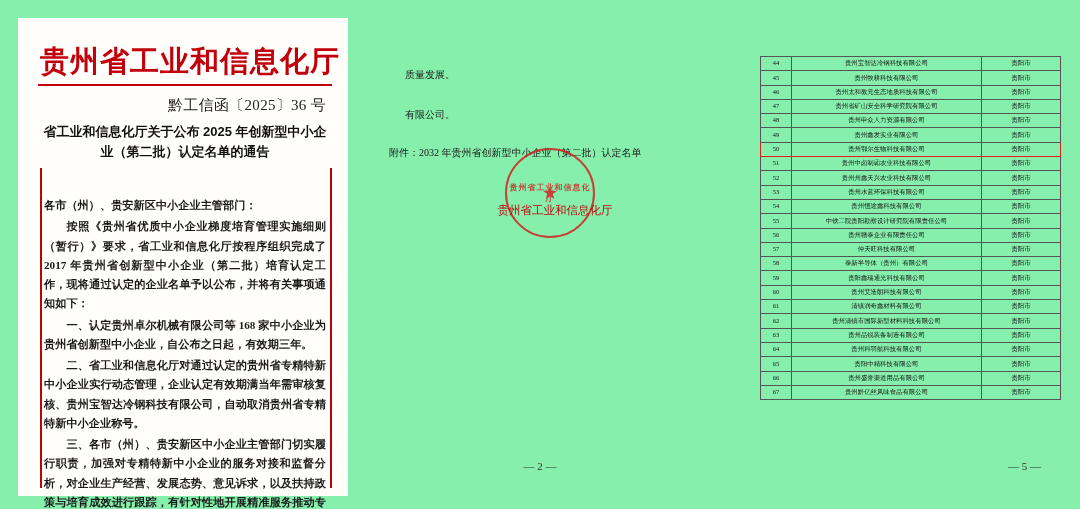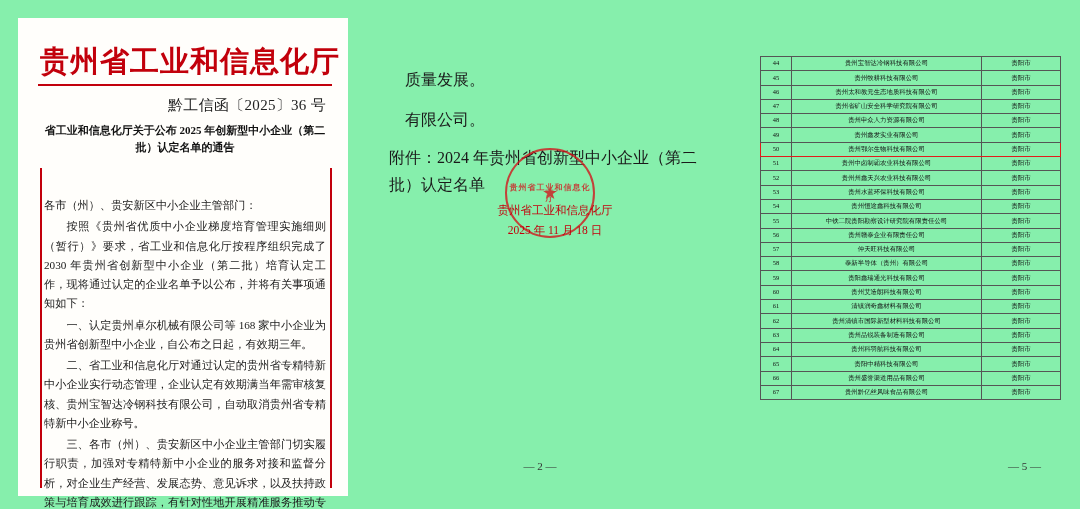--- a/index.html
+++ b/index.html
@@ -58,39 +58,40 @@
     font-size: 15px;
     color: #222;
     letter-spacing: 0.3px;
   }
   .doc-heading {
     position: absolute;
     left: 24px;
     top: 104px;
     width: 286px;
     text-align: center;
-    font-size: 11px;
+    font-size: 13px;
     font-weight: bold;
     line-height: 1.55;
     color: #111;
-    font-family: Liberation Serif, serif;
+    font-family: Liberation Sans, sans-serif;
   }
   .doc-body {
     position: absolute;
     left: 26px;
     top: 178px;
     width: 282px;
     font-size: 11.2px;
     line-height: 1.72;
     color: #1a1a1a;
     text-align: justify;
   }
   .doc-body p {
     margin: 0 0 2px 0;
     text-indent: 2em;
+    font-weight: bold;
   }
   .doc-body p.noindent {
     text-indent: 0;
   }
   .red-sidebar {
     position: absolute;
     left: 22px;
     top: 150px;
     width: 2px;
     height: 320px;
@@ -103,21 +104,21 @@
   
   .doc-mid {
     position: absolute;
     left: 375px;
     top: 18px;
     width: 330px;
     height: 478px;
   }
   .mid-line {
     position: absolute;
-    font-size: 16px;
+    font-size: 10px;
     color: #1a1a1a;
     line-height: 1.7;
   }
   .mid-l1 { left: 30px; top: 48px; }
   .mid-l2 { left: 30px; top: 88px; text-indent: 0; }
   .mid-l3 { left: 14px; top: 126px; width: 310px; }
   .seal {
     position: absolute;
     left: 130px;
     top: 130px;
@@ -217,38 +218,37 @@
 
   <div class="doc-left">
     <div class="gov-title">贵州省工业和信息化厅</div>
     <div class="gov-rule"></div>
     <div class="doc-number">黔工信函〔2025〕36 号</div>
     <div class="doc-heading">省工业和信息化厅关于公布 2025 年创新型中小企业（第二批）认定名单的通告</div>
     <div class="red-sidebar"></div>
     <div class="red-sidebar right"></div>
     <div class="doc-body">
       <p class="noindent">各市（州）、贵安新区中小企业主管部门：</p>
-      <p>按照《贵州省优质中小企业梯度培育管理实施细则（暂行）》要求，省工业和信息化厅按程序组织完成了 2030 年贵州省创新型中小企业（第二批）培育认定工作，现将通过认定的企业名单予以公布，并将有关事项通知如下：</p>
+      <p>按照《贵州省优质中小企业梯度培育管理实施细则（暂行）》要求，省工业和信息化厅按程序组织完成了 2017 年贵州省创新型中小企业（第二批）培育认定工作，现将通过认定的企业名单予以公布，并将有关事项通知如下：</p>
       <p>一、认定贵州卓尔机械有限公司等 168 家中小企业为贵州省创新型中小企业，自公布之日起，有效期三年。</p>
       <p>二、省工业和信息化厅对通过认定的贵州省专精特新中小企业实行动态管理，企业认定有效期满当年需审核复核、贵州宝智达冷钢科技有限公司，自动取消贵州省专精特新中小企业称号。</p>
       <p>三、各市（州）、贵安新区中小企业主管部门切实履行职责，加强对专精特新中小企业的服务对接和监督分析，对企业生产经营、发展态势、意见诉求，以及扶持政策与培育成效进行跟踪，有针对性地开展精准服务推动专精特新中小企业高</p>
     </div>
   </div>
 
   <div class="doc-mid">
     <div class="mid-line mid-l1">质量发展。</div>
     <div class="mid-line mid-l2">有限公司。</div>
-    <div class="mid-line mid-l3">附件：2024 年贵州省创新型中小企业（第二批）认定名单</div>
+    <div class="mid-line mid-l3">附件：2032 年贵州省创新型中小企业（第二批）认定名单</div>
     <div class="seal">
       <div class="seal-text">贵州省工业和信息化厅</div>
       <div class="seal-star">★</div>
     </div>
     <div class="signer">
       <div>贵州省工业和信息化厅</div>
-      <div>2025 年 11 月 18 日</div>
     </div>
     <div class="page-num-mid">— 2 —</div>
   </div>
 
   <div class="doc-right">
     <table class="list">
       <tbody>
           <tr>
             <td class="num">44</td>
             <td class="name">贵州宝智达冷钢科技有限公司</td>

